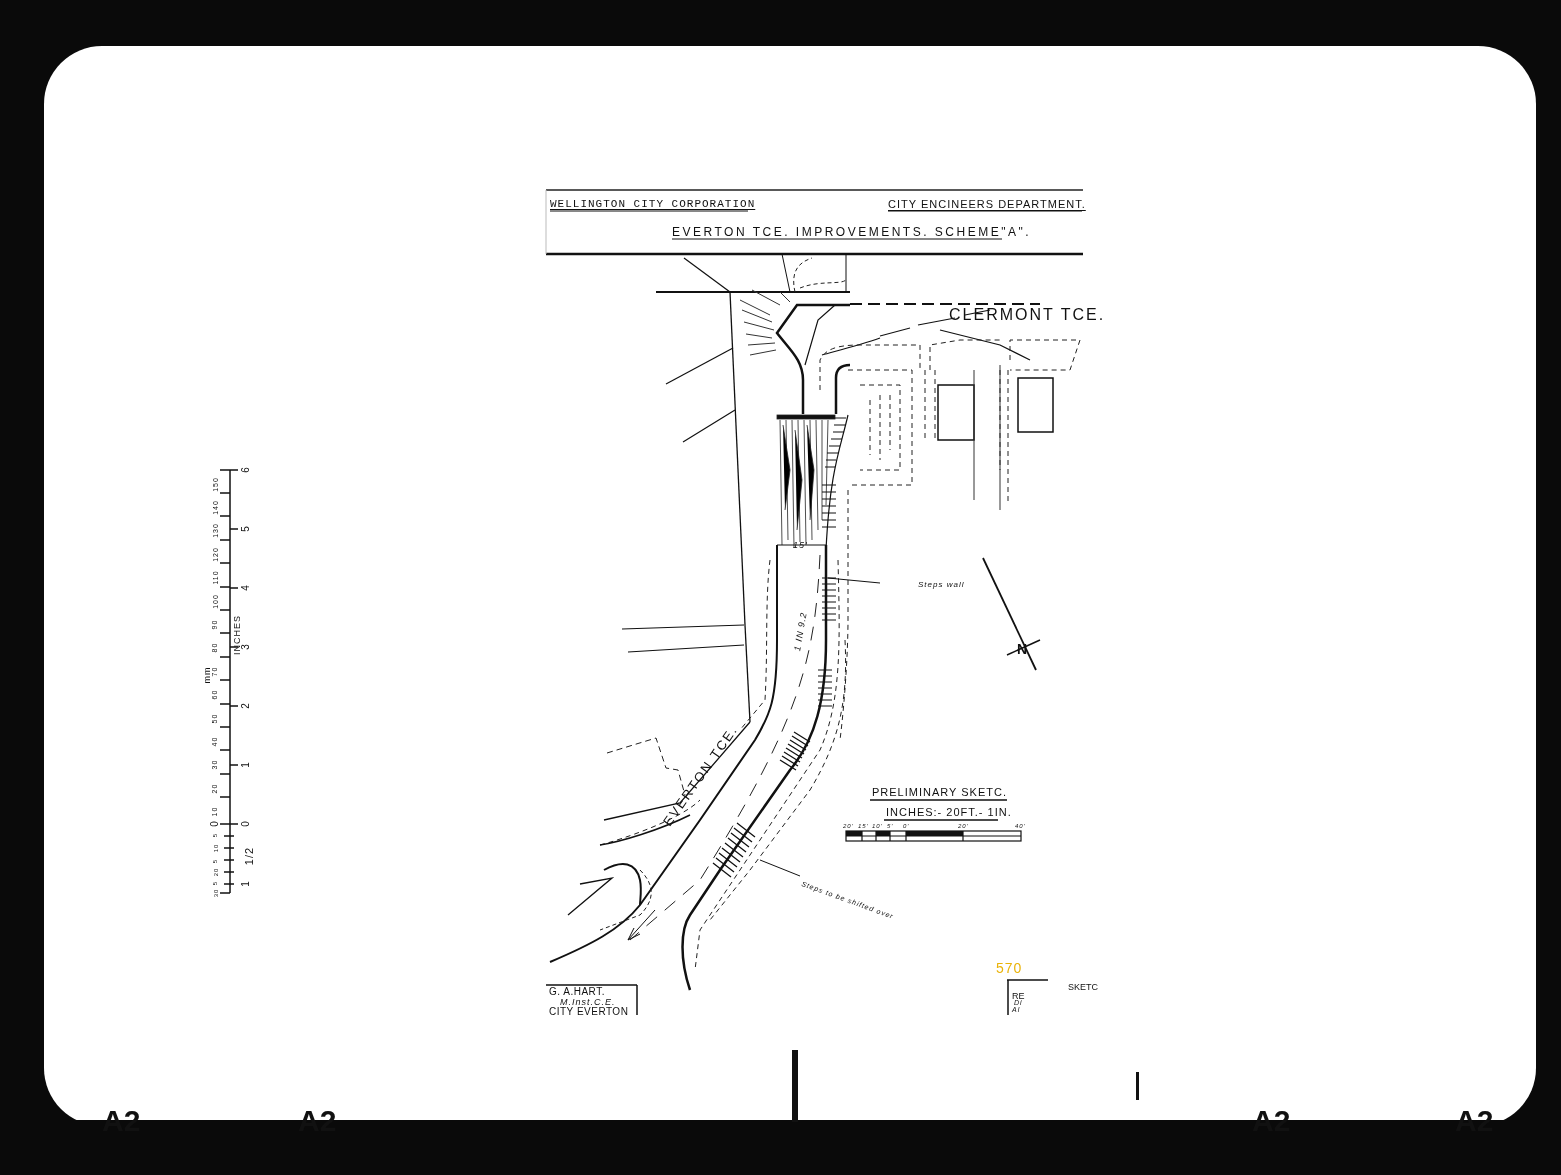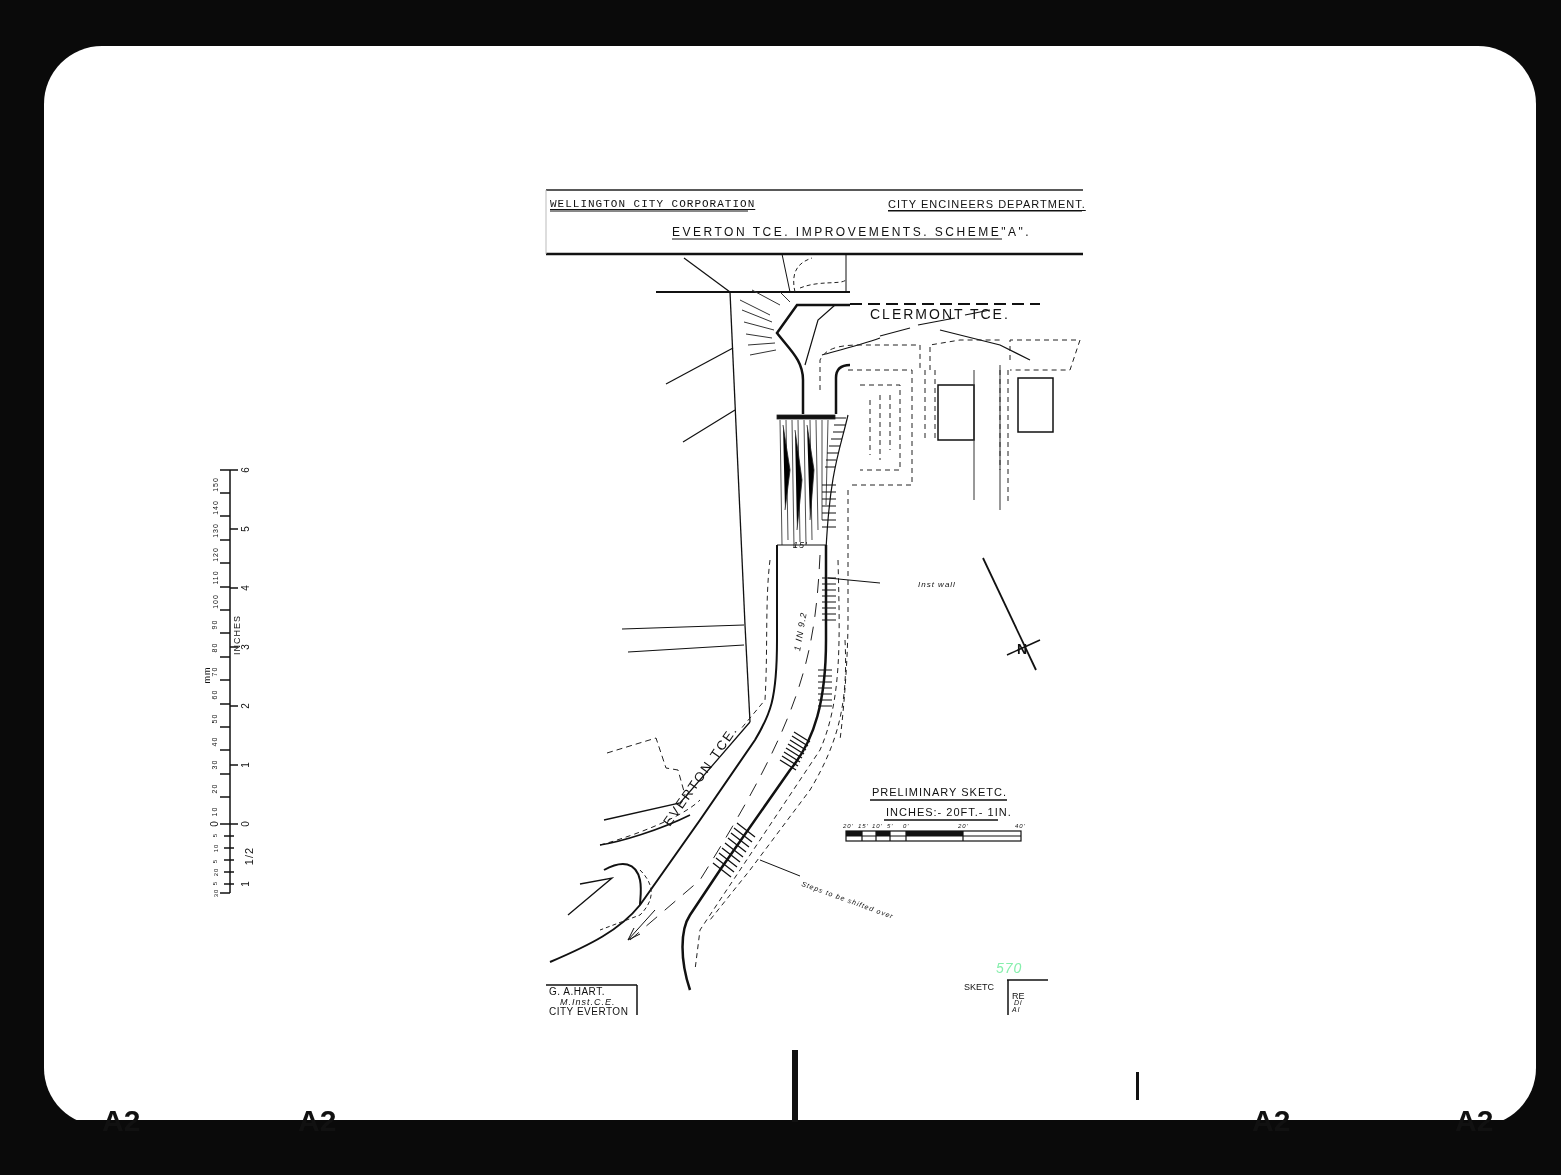--- a/index.html
+++ b/index.html
@@ -188,25 +188,25 @@
       <line x1="224" y1="872" x2="234" y2="872"></line>
     <line x1="224" y1="884" x2="234" y2="884"></line>
       <line x1="220" y1="893" x2="230" y2="893"></line>
   </g>
 </svg>
 
 <div class="txt ul" style="left:550px; top:198px; font-size:11px;font-family:Liberation Mono, monospace;">WELLINGTON CITY CORPORATION</div>
 <div class="txt ul" style="left:888px; top:198px; font-size:11px;">CITY ENCINEERS DEPARTMENT.</div>
 <div class="txt" style="left:672px; top:225px; font-size:12px; letter-spacing:2.5px;">EVERTON TCE.  IMPROVEMENTS.  SCHEME"A".</div>
 
-<div class="txt" style="left:870px; top:306px; font-size:14px; letter-spacing:2px;">CLERMONT  TCE.</div>
+<div class="txt" style="left:949px; top:306px; font-size:16px; letter-spacing:2px;">CLERMONT  TCE.</div>
 <div class="txt" style="left:660px; top:820px; font-size:13px; letter-spacing:2px; transform:rotate(-55deg); transform-origin:left top;">EVERTON  TCE.</div>
 <div class="txt" style="left:792px; top:650px; font-size:9px; font-style:italic; transform:rotate(-80deg); transform-origin:left top;">1 IN 9.2</div>
 <div class="txt" style="left:793px; top:540px; font-size:9px; font-style:italic;">15'</div>
-<div class="txt" style="left:918px; top:580px; font-size:8px; font-style:italic;">Inst wall</div>
+<div class="txt" style="left:918px; top:580px; font-size:8px; font-style:italic;">Steps wall</div>
 <div class="txt" style="left:803px; top:880px; font-size:7px; font-style:italic; transform:rotate(20deg); transform-origin:left top;">Steps to be shifted over</div>
 <div class="txt" style="left:1017px; top:641px; font-size:14px; font-weight:bold;">N</div>
 
 <div class="txt" style="left:872px; top:786px; font-size:11px;">PRELIMINARY  SKETC.</div>
 <div class="txt" style="left:886px; top:806px; font-size:11px;">INCHES:- 20FT.- 1IN.</div>
 <div>
   <div class="txt" style="left:843px; top:823px; font-size:6px; font-style:italic;">20'</div>
   <div class="txt" style="left:858px; top:823px; font-size:6px; font-style:italic;">15'</div>
   <div class="txt" style="left:872px; top:823px; font-size:6px; font-style:italic;">10'</div>
   <div class="txt" style="left:887px; top:823px; font-size:6px; font-style:italic;">5'</div>
@@ -215,22 +215,22 @@
   <div class="txt" style="left:1015px; top:823px; font-size:6px; font-style:italic;">40'</div>
 </div>
 
 <div>
   <div class="txt" style="left:549px; top:986px; font-size:10px; letter-spacing:0.5px;">G. A.HART.</div>
   <div class="txt" style="left:560px; top:997px; font-size:9px; font-style:italic;">M.Inst.C.E.</div>
   <div class="txt" style="left:549px; top:1006px; font-size:10px; letter-spacing:0.5px;">CITY EVERTON</div>
 </div>
 
 <div>
-  <div class="txt" style="left:996px; top:960px; font-size:14px; font-style:italic; color:#86efac;">570</div>
-  <div class="txt" style="left:964px; top:982px; font-size:9px; letter-spacing:0;">SKETC</div>
+  <div class="txt" style="left:996px; top:960px; font-size:14px; color:#eab308;">570</div>
+  <div class="txt" style="left:1068px; top:982px; font-size:9px; letter-spacing:0;">SKETC</div>
   <div class="txt" style="left:1012px; top:991px; font-size:9px; letter-spacing:0;">RE</div>
   <div class="txt" style="left:1014px; top:999px; font-size:7px; font-style:italic;">Di</div>
   <div class="txt" style="left:1012px; top:1006px; font-size:7px; font-style:italic;">Al</div>
 </div>
 
 <div>
   <div class="txt" style="left:208px; top:481px; font-size:7px; transform:rotate(-90deg);">150</div>
   <div class="txt" style="left:208px; top:504px; font-size:7px; transform:rotate(-90deg);">140</div>
   <div class="txt" style="left:208px; top:527px; font-size:7px; transform:rotate(-90deg);">130</div>
   <div class="txt" style="left:208px; top:551px; font-size:7px; transform:rotate(-90deg);">120</div>

